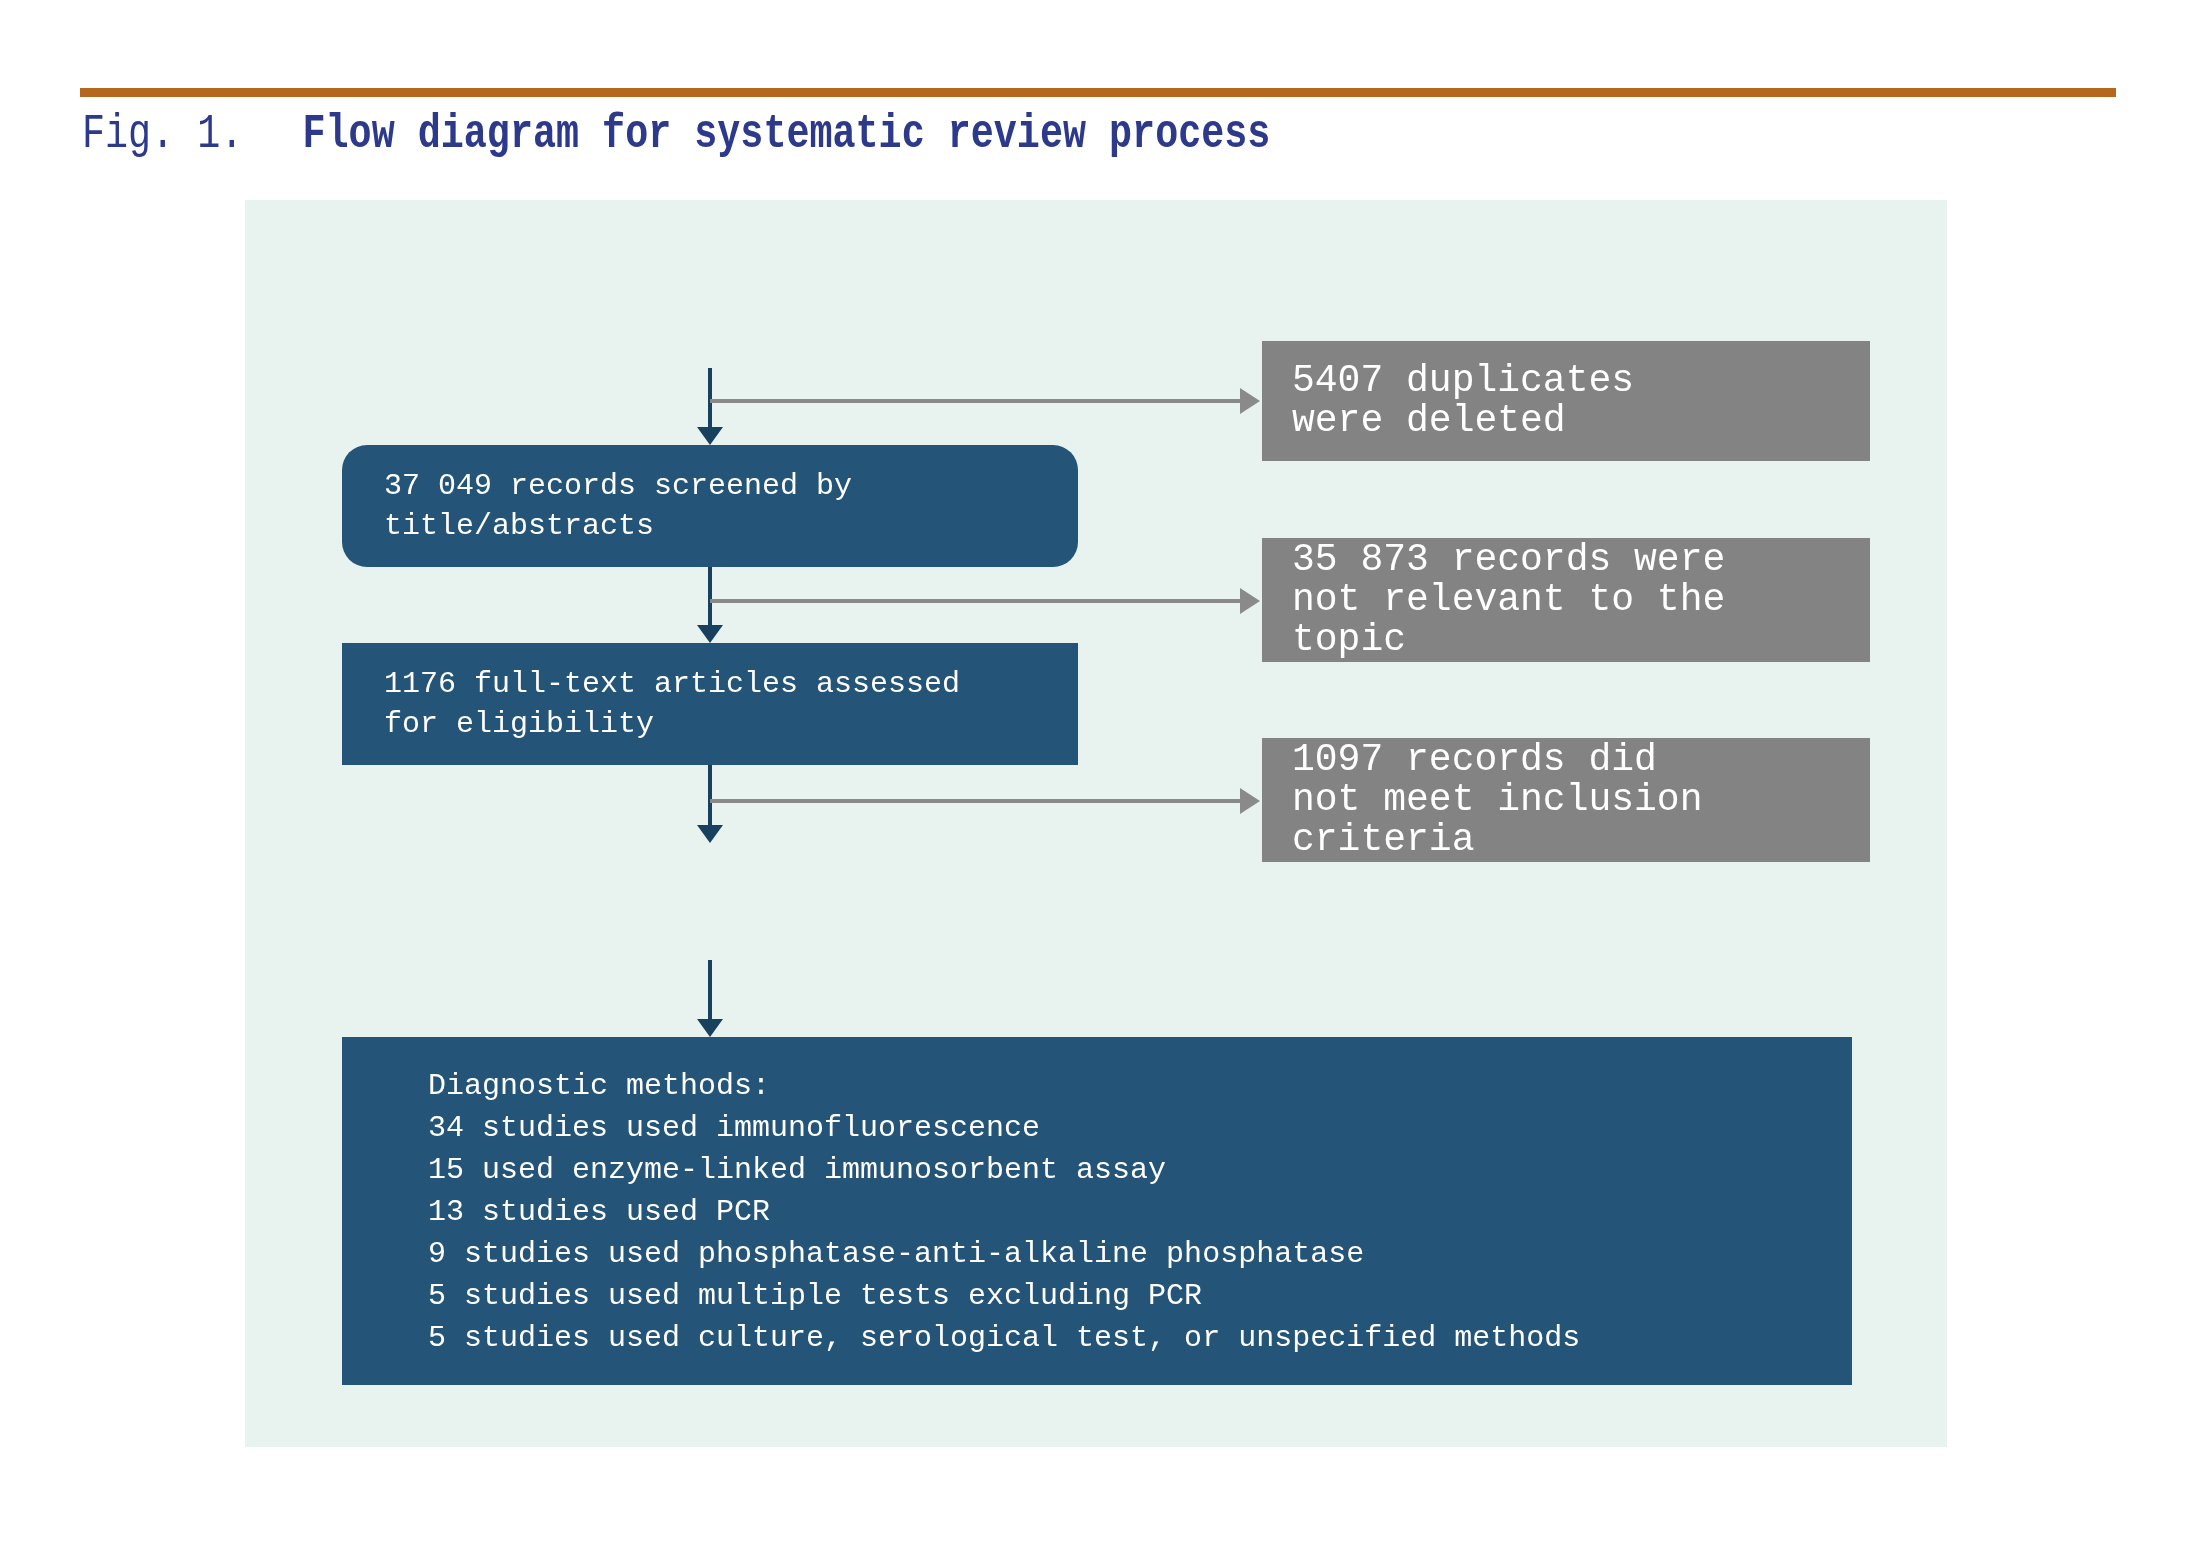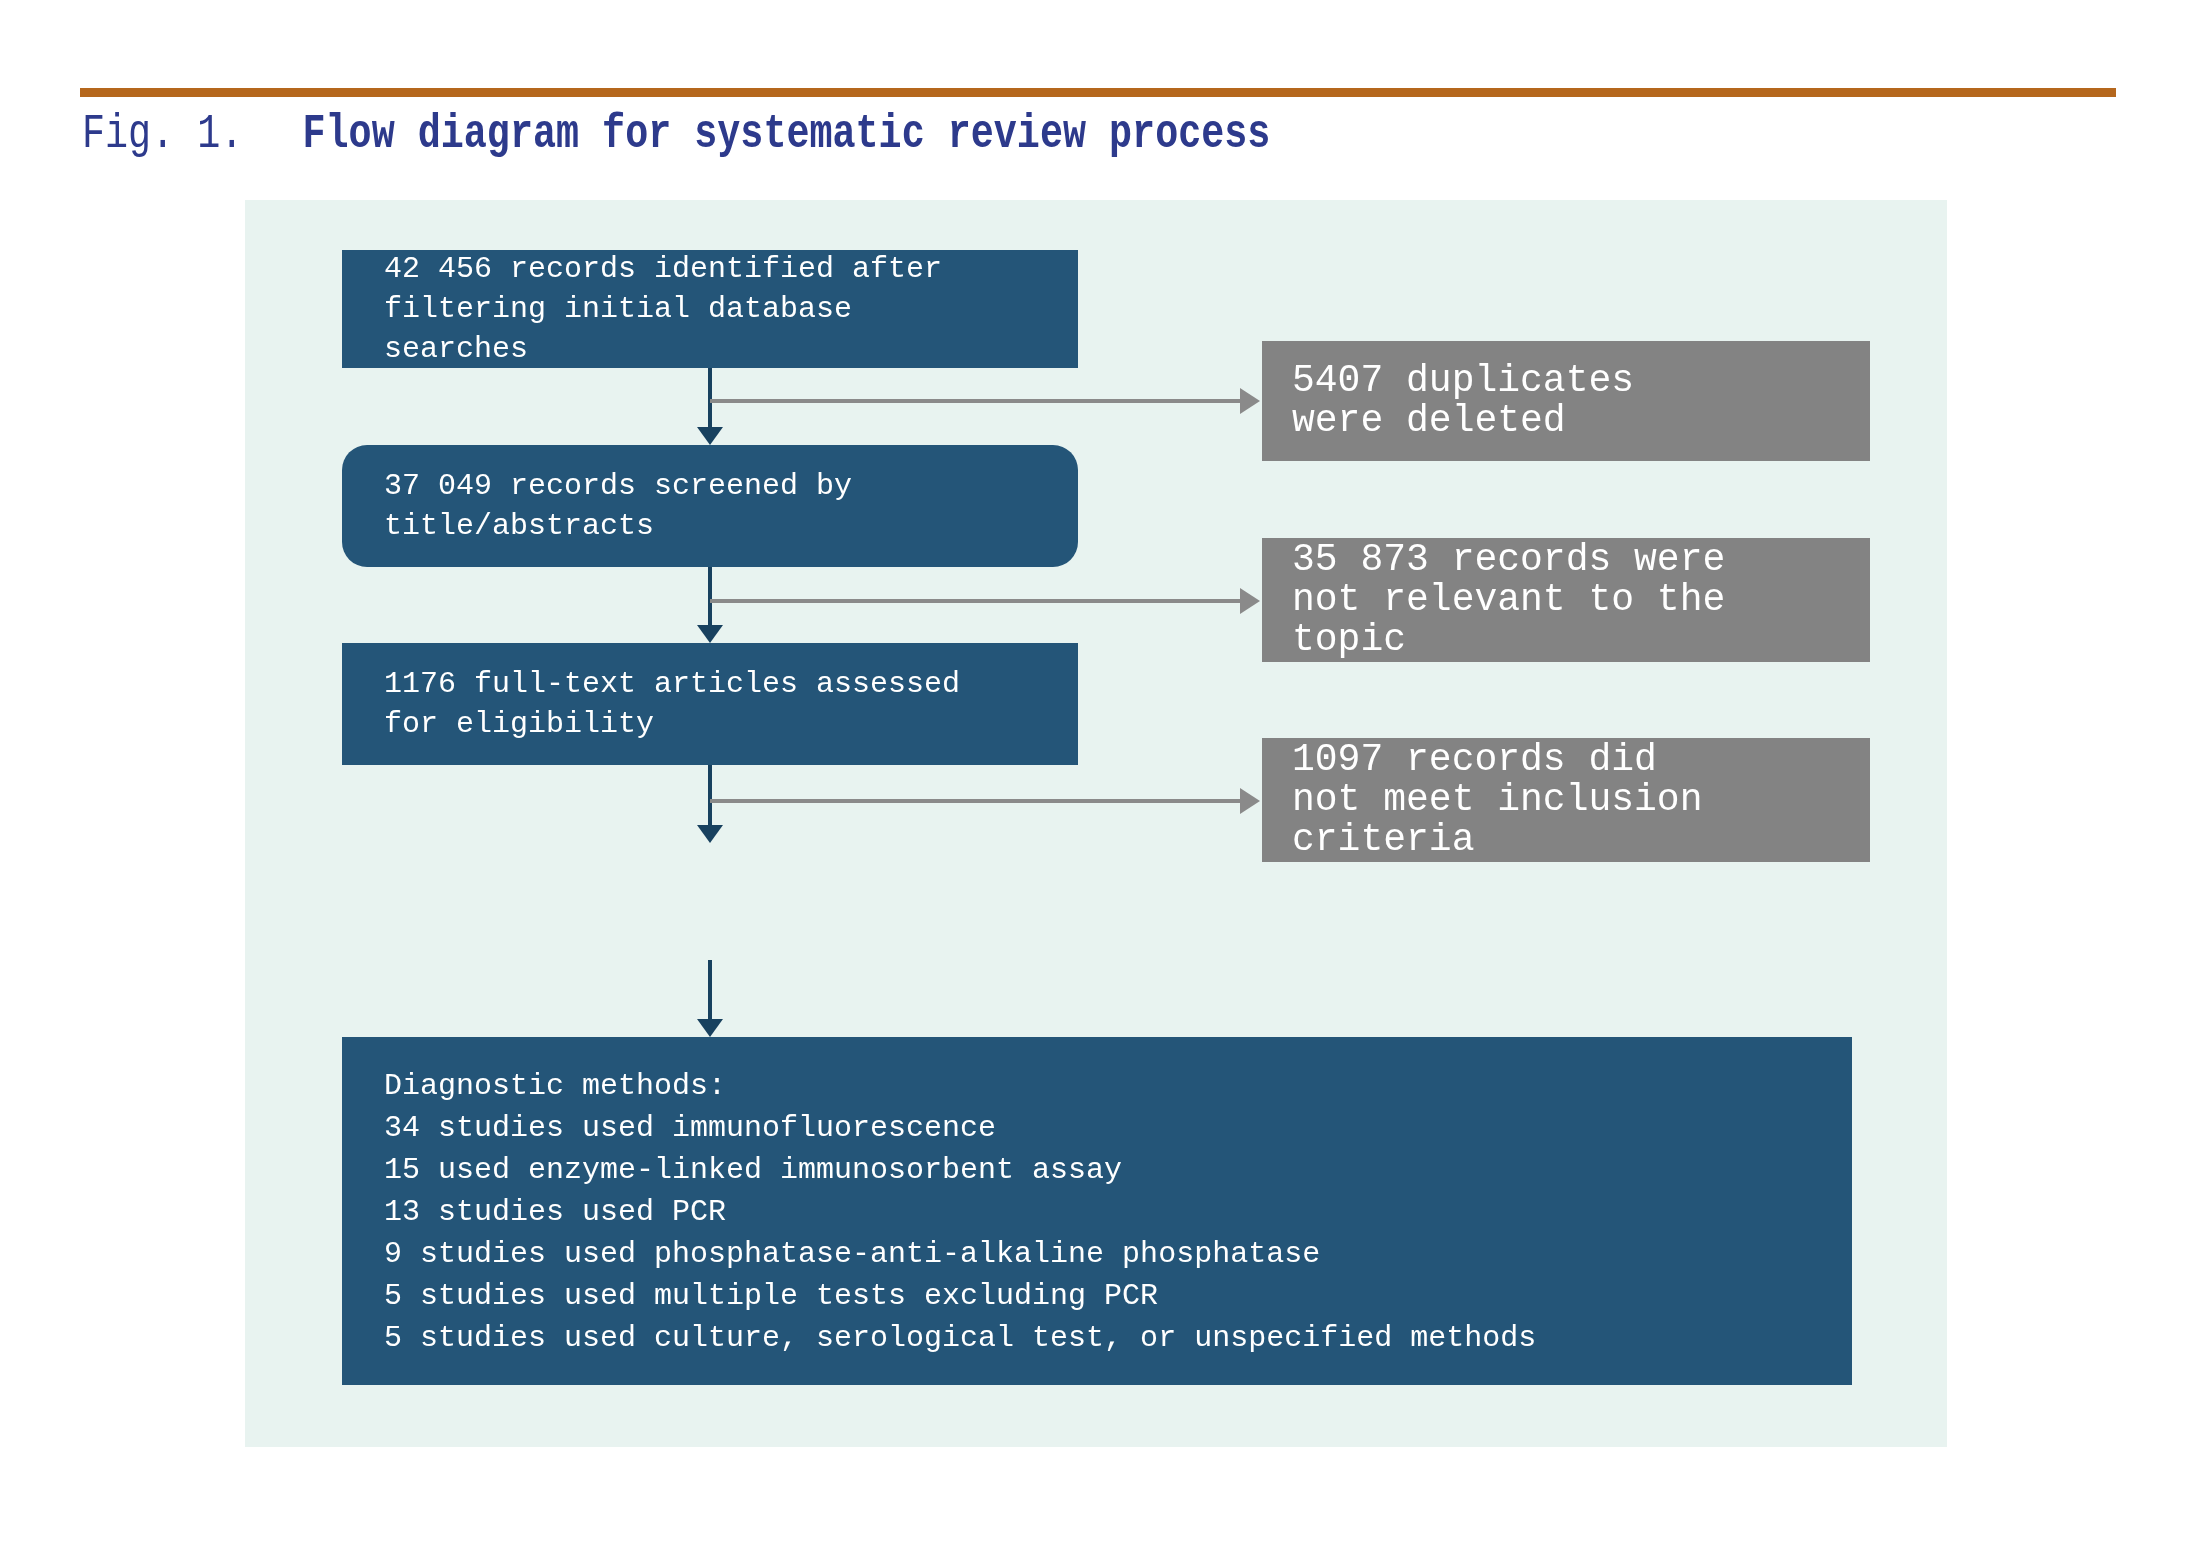--- a/index.html
+++ b/index.html
@@ -27,21 +27,21 @@
     font-size:38px;line-height:40px;display:flex;align-items:center;
     padding-left:30px;box-sizing:border-box;}
   .box-gray .txt{max-width:440px;}
   .gb1{top:341px;height:120px;}
   .gb2{top:538px;height:124px;}
   .gb3{top:738px;height:124px;}
 
   .box-final{position:absolute;left:342px;top:1037px;width:1510px;height:348px;
     background:#245578;color:#ffffff;font-size:30px;line-height:42px;
     padding:28px 40px 0 42px;box-sizing:border-box;}
-  .box-final .line{white-space:nowrap;}
+  .box-final .line{white-space:nowrap;margin-left:44px;}
 
   .varrow-line{position:absolute;left:708px;width:4px;background:#18415f;}
   .varrow-head{position:absolute;left:697px;width:0;height:0;
     border-left:13px solid transparent;border-right:13px solid transparent;
     border-top:18px solid #18415f;}
   .vl1{top:368px;height:60px;} .vh1{top:427px;}
   .vl2{top:567px;height:58px;} .vh2{top:625px;}
   .vl3{top:765px;height:60px;} .vh3{top:825px;}
   .vl4{top:960px;height:59px;} .vh4{top:1019px;}
 
@@ -59,23 +59,20 @@
 <div class="canvas">
 
   <div class="rule-orange"></div>
 
   <div class="fig-header">
     <span class="fig-label">Fig. 1.</span><span class="fig-title">Flow diagram for systematic review process</span>
   </div>
 
   <div class="panel"></div>
 
-  <div class="box-blue bb1">
-    <span class="txt">42 456 records identified after filtering initial database searches</span>
-  </div>
   <div class="box-blue bb2">
     <span class="txt">37 049 records screened by title/abstracts</span>
   </div>
   <div class="box-blue bb3">
     <span class="txt">1176 full-text articles assessed for eligibility</span>
   </div>
 
   <div class="box-gray gb1">
     <span class="txt">5407 duplicates were deleted</span>
   </div>

